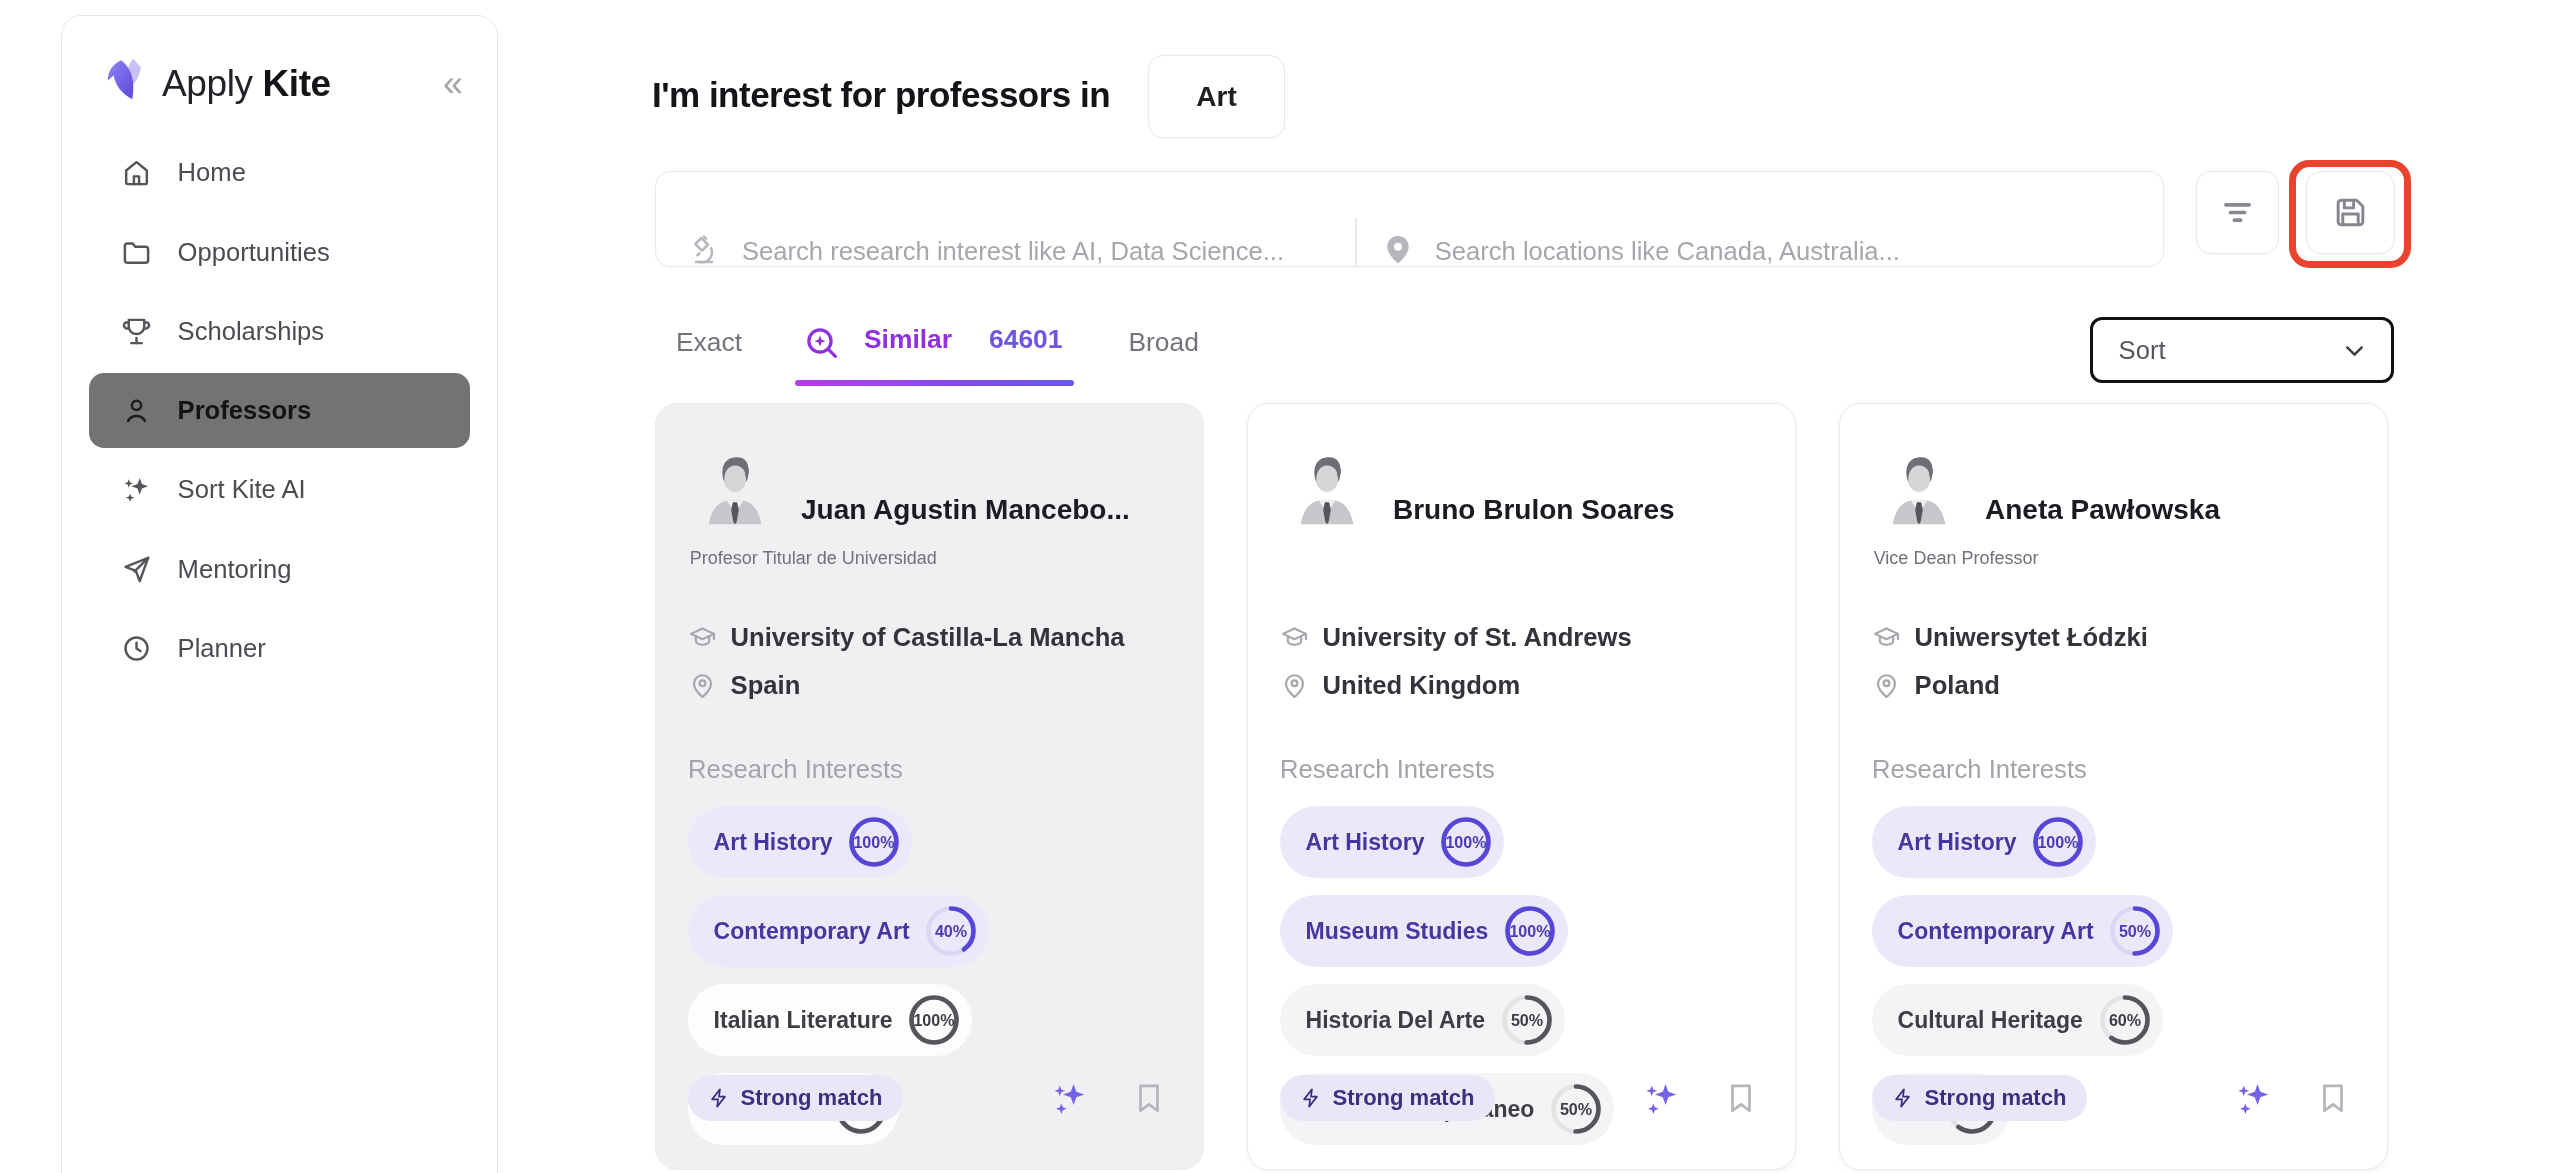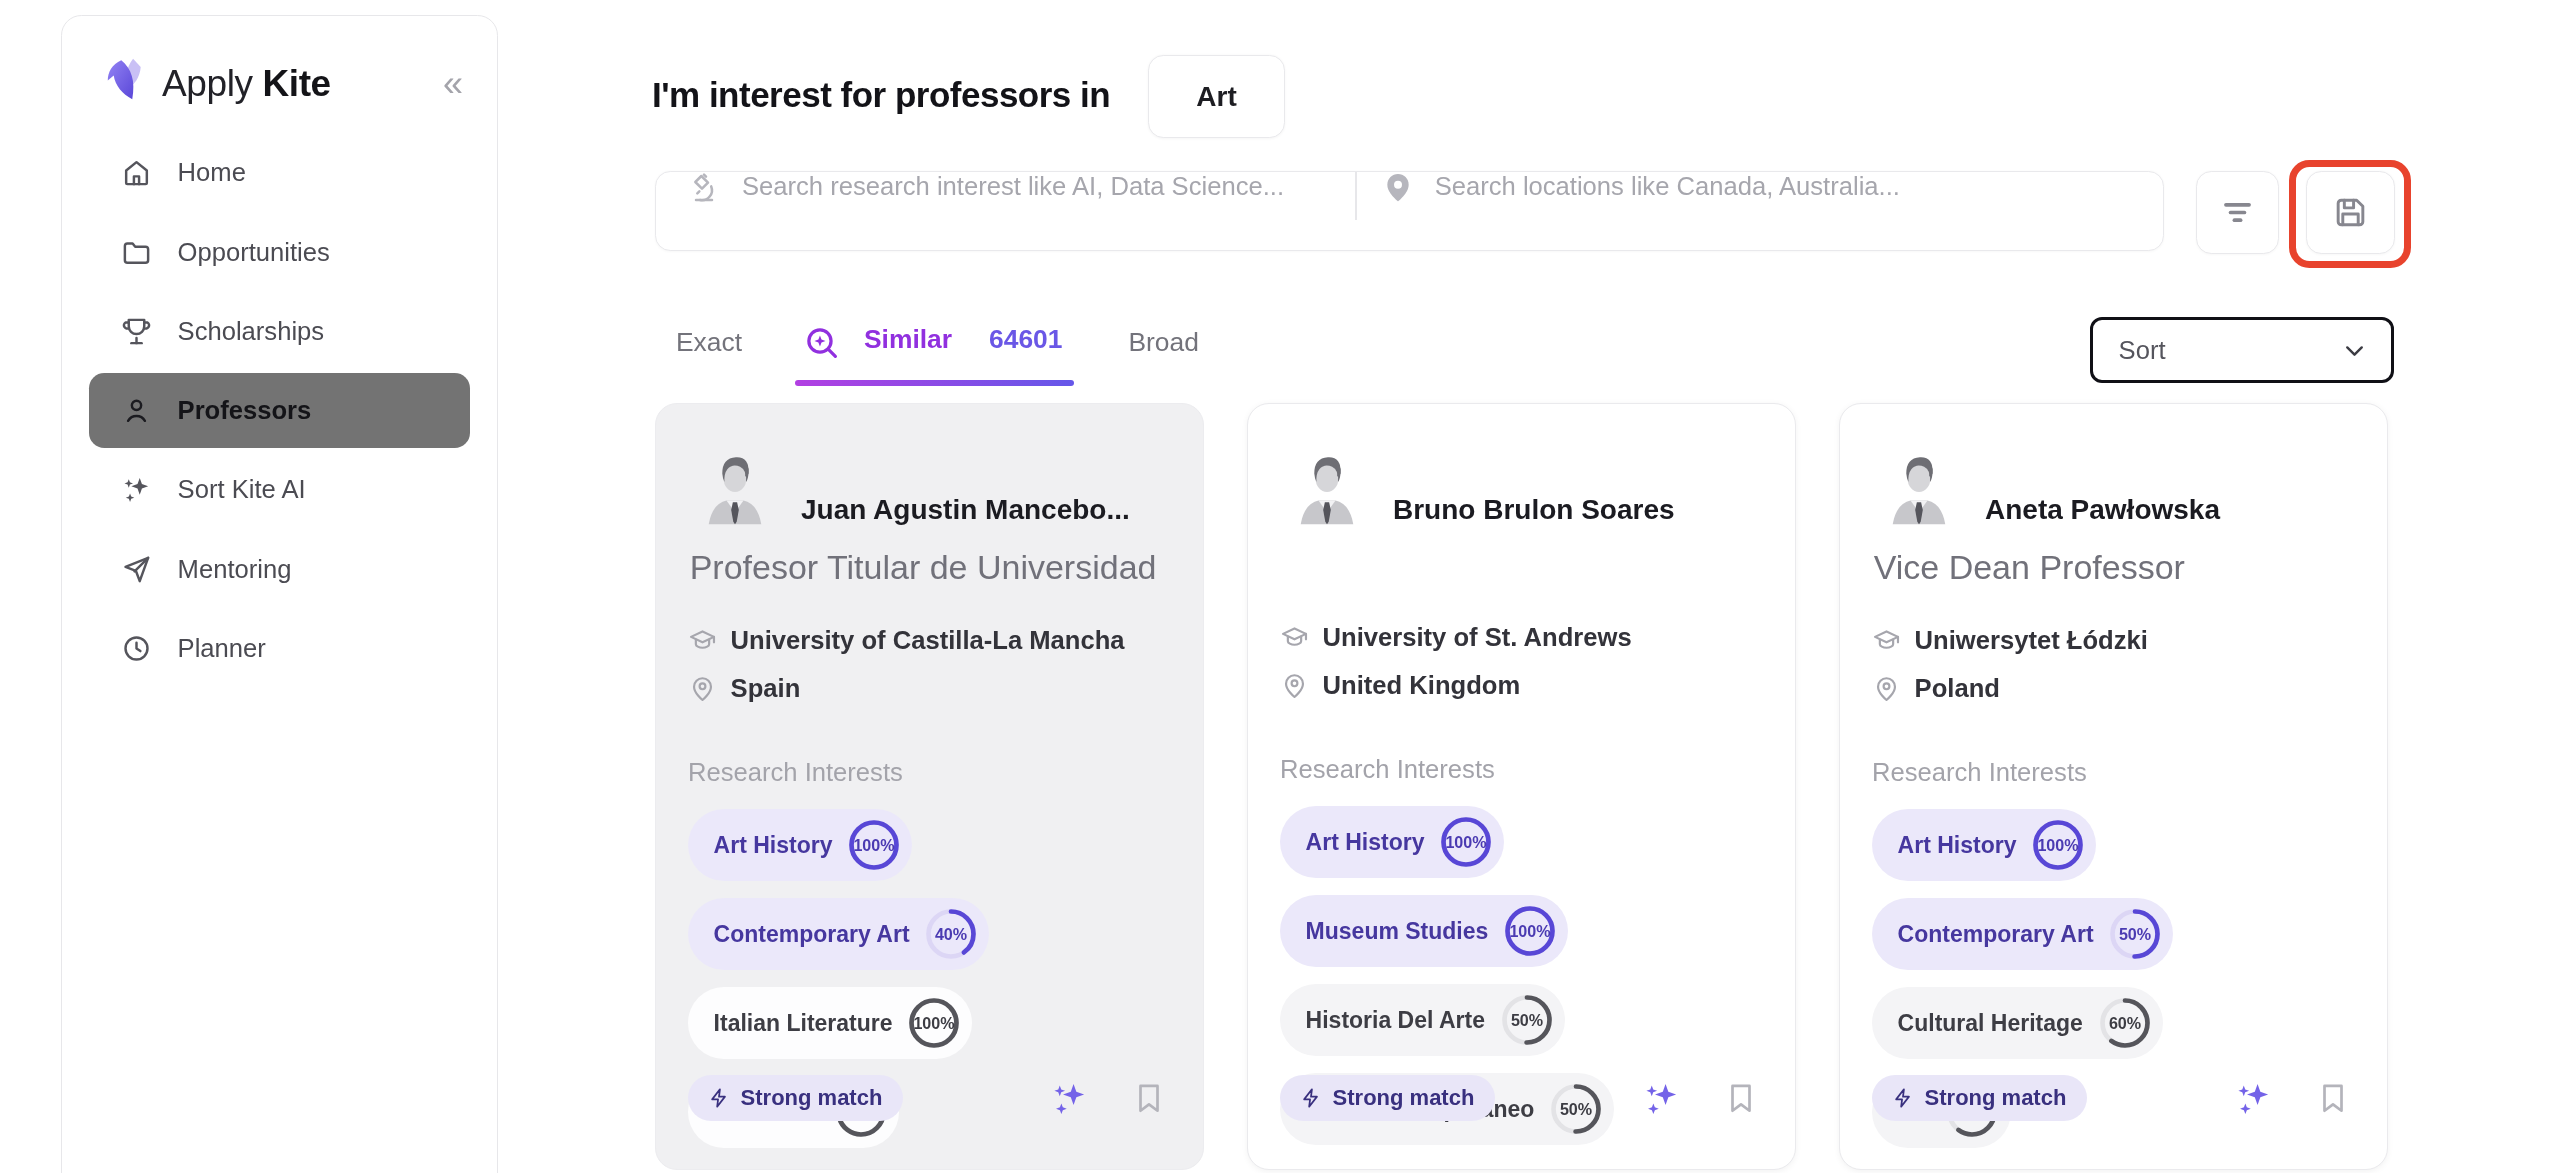--- a/index.html
+++ b/index.html
@@ -37,23 +37,23 @@
   .field-btn {
     position:absolute; left:1148px; top:55px; width:137px; height:83px;
     background:#fff; border:1.7px solid #e9e9ec; border-radius:15.3px;
     font-size:28px; font-weight:700; color:#1d1d22;
     display:flex; align-items:center; justify-content:center; cursor:pointer;
     box-shadow:0 0.9px 2.6px rgba(20,20,25,0.04);
   }
 
   
   .search-bar {
-    position:absolute; left:655px; top:171px; width:1509px; height:80px;
+    position:absolute; left:655px; top:171px; width:1509px; height:96px;
     background:#fff; border:1.7px solid #e9e9ec; border-radius:15.3px;
-    display:flex; align-items:flex-start; box-shadow:0 0.9px 2.6px rgba(20,20,25,0.03);
+    display:flex; align-items:flex-end; box-shadow:0 0.9px 2.6px rgba(20,20,25,0.03);
   }
   .search-bar .lead-icon { width:32px; height:32px; margin-left:32px; color:#b6b6bd; }
   .search-input {
     border:none; outline:none; background:transparent;
     font-size:25.6px; color:#3a3a41; font-family:inherit;
   }
   .search-input::placeholder { color:#a6a6ad; }
   .si-interest { width:635px; padding-left:22px; }
   .si-location { flex:1; padding-left:20.4px; }
   .search-divider { width:1.7px; height:48px; background:#e7e7ea; }
@@ -97,21 +97,21 @@
   
   .cards { position:absolute; left:655px; top:403px; display:flex; gap:43px; }
   .card {
     width:549px; height:767px; border-radius:22px; position:relative; padding:0 32px; cursor:pointer;
   }
   .card.shaded { background:#f0f0f2; border:0.9px solid #ececef; }
   .card.plain  { background:#ffffff; border:0.9px solid #eaeaed; box-shadow:0 1.7px 6.8px rgba(16,16,20,0.05); }
   .prof-head { display:flex; align-items:flex-end; gap:31px; margin:44px 0 0 12px; height:78px; }
   .avatar { width:70px; height:78px; }
   .prof-name { font-size:28px; font-weight:700; color:#1b1b21; white-space:nowrap; }
-  .prof-title { margin:22px 0 0 1.7px; font-size:34px; color:#71717a; min-height:36px; }
+  .prof-title { margin:22px 0 0 1.7px; font-size:18px; color:#71717a; min-height:36px; }
   .info-row { display:flex; align-items:center; gap:13.6px; font-size:25.6px; font-weight:600; color:#33333a; }
   .uni-row { margin-top:39px; }
   .country-row { margin-top:19px; }
   .info-row .icon { width:29px; height:29px; color:#a6a6ad; }
   .ri-label { margin-top:55px; font-size:25.6px; color:#a3a3aa; }
   .chips { margin-top:22px; display:flex; flex-direction:column; align-items:flex-start; gap:17px; }
   .chip {
     display:inline-flex; align-items:center; gap:13.6px; height:72px;
     border-radius:36px; padding:0 10.2px 0 25.6px; font-size:23px; font-weight:700;
   }

